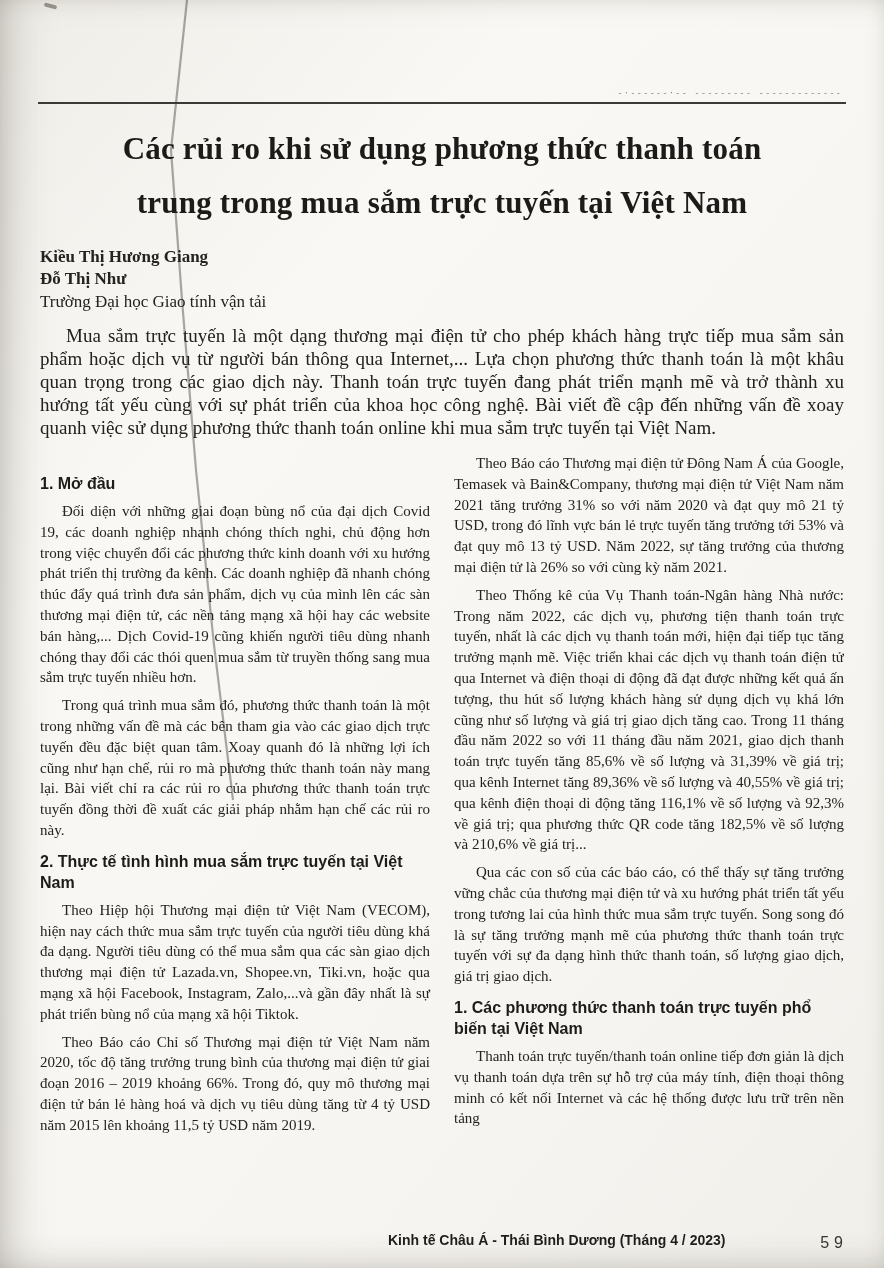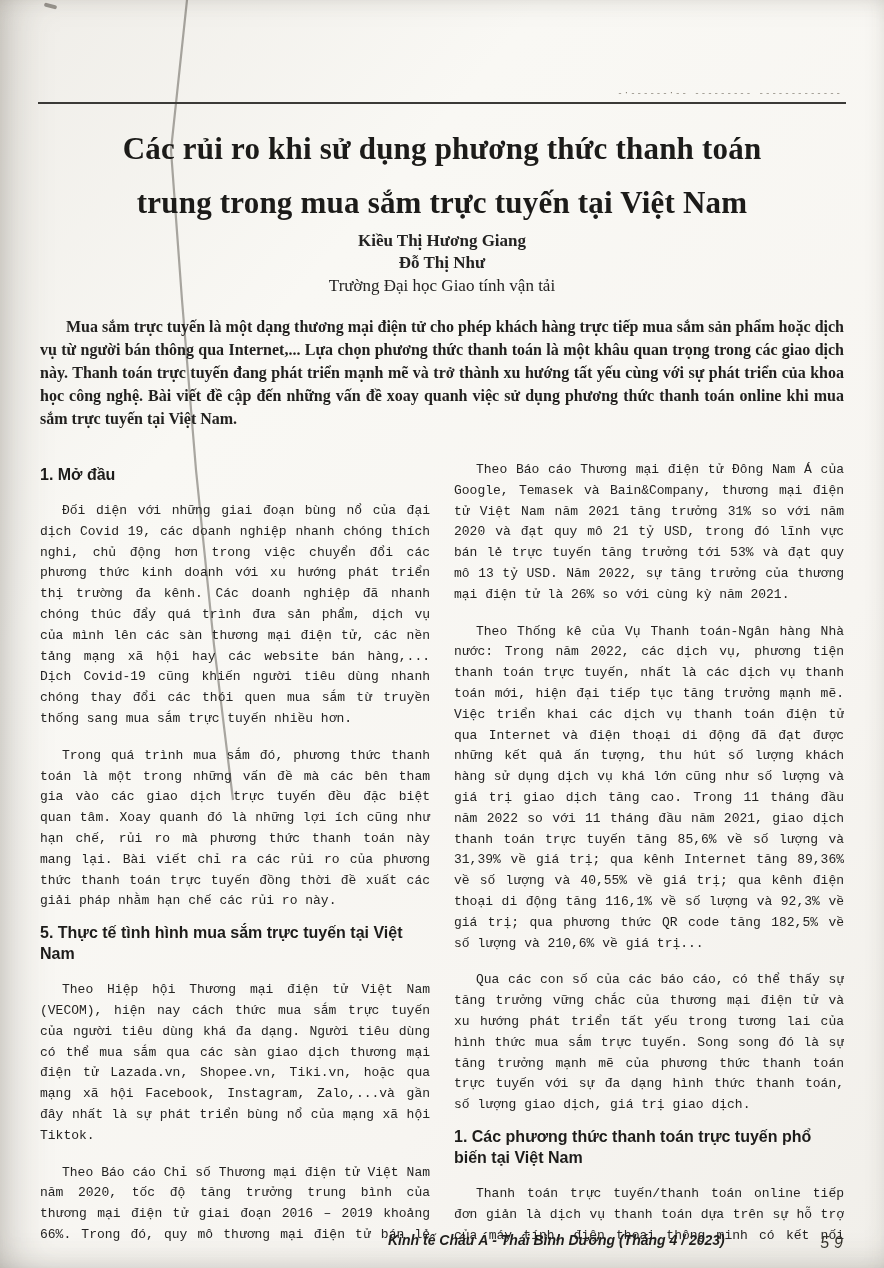--- a/index.html
+++ b/index.html
@@ -41,52 +41,51 @@
     margin: 122px 0 0;
     text-align: center;
     font-size: 31px;
     font-weight: bold;
     line-height: 54px;
     letter-spacing: .2px;
     color: #1c1b19;
     font-family: Liberation Serif, serif;
   }
   .title span { display: block; }
-  .authors { text-align: center; }
+  .authors { margin-top: 16px; }
   .author { font-size: 17px; font-weight: bold; line-height: 22px; }
   .affiliation { font-size: 17px; line-height: 23px; }
   .abstract {
-    margin: 18px 0 0;
-    font-size: 16px;
-    font-weight: bold;
+    margin: 11px 0 0;
+    font-size: 19px;
+    font-weight: normal;
     line-height: 23px;
     text-align: justify;
     text-indent: 26px;
     color: #22211f;
   }
   .columns { display: flex; gap: 24px; margin-top: 14px; max-height: 800px; overflow: hidden; }
   .col { flex: 1; min-width: 0; }
   .col p {
-    margin: 16px 0 7px;
-    font-size: 13px;
+    margin: 0 0 7px;
+    font-size: 15px;
     line-height: 20.8px;
     text-align: justify;
     text-indent: 22px;
-    font-family: Liberation Mono, monospace;
   }
   .col h2 {
     margin: 10px 0 7px;
     font-family: "Liberation Sans", "DejaVu Sans", sans-serif;
     font-size: 16px;
     font-weight: bold;
     line-height: 21px;
     color: #1d1c1a;
   }
   .col h2:first-child { margin-top: 20px; }
-  .footer { position: absolute; left: 0; right: 0; bottom: 16px; height: 26px; font-style: italic; }
+  .footer { position: absolute; left: 0; right: 0; bottom: 16px; height: 26px; }
   .footer-journal {
     position: absolute; left: 388px; bottom: 4px;
     font-family: "Liberation Sans", "DejaVu Sans", sans-serif;
     font-size: 14px; font-weight: bold; color: #201f1d; white-space: nowrap;
   }
   .footer-page {
     position: absolute; right: 36px; bottom: 0;
     font-family: "Liberation Sans", "DejaVu Sans", sans-serif;
     font-size: 16px; letter-spacing: 5px; color: #38362f;
   }
@@ -120,21 +119,21 @@
     </div>
 
     <p class="abstract">Mua sắm trực tuyến là một dạng thương mại điện tử cho phép khách hàng trực tiếp mua sắm sản phẩm hoặc dịch vụ từ người bán thông qua Internet,... Lựa chọn phương thức thanh toán là một khâu quan trọng trong các giao dịch này. Thanh toán trực tuyến đang phát triển mạnh mẽ và trở thành xu hướng tất yếu cùng với sự phát triển của khoa học công nghệ. Bài viết đề cập đến những vấn đề xoay quanh việc sử dụng phương thức thanh toán online khi mua sắm trực tuyến tại Việt Nam.</p>
 
     <div class="columns">
 
       <div class="col">
         <h2>1. Mở đầu</h2>
         <p>Đối diện với những giai đoạn bùng nổ của đại dịch Covid 19, các doanh nghiệp nhanh chóng thích nghi, chủ động hơn trong việc chuyển đổi các phương thức kinh doanh với xu hướng phát triển thị trường đa kênh. Các doanh nghiệp đã nhanh chóng thúc đẩy quá trình đưa sản phẩm, dịch vụ của mình lên các sàn thương mại điện tử, các nền tảng mạng xã hội hay các website bán hàng,... Dịch Covid-19 cũng khiến người tiêu dùng nhanh chóng thay đổi các thói quen mua sắm từ truyền thống sang mua sắm trực tuyến nhiều hơn.</p>
         <p>Trong quá trình mua sắm đó, phương thức thanh toán là một trong những vấn đề mà các bên tham gia vào các giao dịch trực tuyến đều đặc biệt quan tâm. Xoay quanh đó là những lợi ích cũng như hạn chế, rủi ro mà phương thức thanh toán này mang lại. Bài viết chỉ ra các rủi ro của phương thức thanh toán trực tuyến đồng thời đề xuất các giải pháp nhằm hạn chế các rủi ro này.</p>
-        <h2>5. Thực tế tình hình mua sắm trực tuyến tại Việt Nam</h2>
+        <h2>2. Thực tế tình hình mua sắm trực tuyến tại Việt Nam</h2>
         <p>Theo Hiệp hội Thương mại điện tử Việt Nam (VECOM), hiện nay cách thức mua sắm trực tuyến của người tiêu dùng khá đa dạng. Người tiêu dùng có thể mua sắm qua các sàn giao dịch thương mại điện tử Lazada.vn, Shopee.vn, Tiki.vn, hoặc qua mạng xã hội Facebook, Instagram, Zalo,...và gần đây nhất là sự phát triển bùng nổ của mạng xã hội Tiktok.</p>
         <p>Theo Báo cáo Chỉ số Thương mại điện tử Việt Nam năm 2020, tốc độ tăng trưởng trung bình của thương mại điện tử giai đoạn 2016 – 2019 khoảng 66%. Trong đó, quy mô thương mại điện tử bán lẻ hàng hoá và dịch vụ tiêu dùng tăng từ 4 tỷ USD năm 2015 lên khoảng 11,5 tỷ USD năm 2019.</p>
       </div>
 
       <div class="col">
         <p>Theo Báo cáo Thương mại điện tử Đông Nam Á của Google, Temasek và Bain&amp;Company, thương mại điện tử Việt Nam năm 2021 tăng trưởng 31% so với năm 2020 và đạt quy mô 21 tỷ USD, trong đó lĩnh vực bán lẻ trực tuyến tăng trưởng tới 53% và đạt quy mô 13 tỷ USD. Năm 2022, sự tăng trưởng của thương mại điện tử là 26% so với cùng kỳ năm 2021.</p>
         <p>Theo Thống kê của Vụ Thanh toán-Ngân hàng Nhà nước: Trong năm 2022, các dịch vụ, phương tiện thanh toán trực tuyến, nhất là các dịch vụ thanh toán mới, hiện đại tiếp tục tăng trưởng mạnh mẽ. Việc triển khai các dịch vụ thanh toán điện tử qua Internet và điện thoại di động đã đạt được những kết quả ấn tượng, thu hút số lượng khách hàng sử dụng dịch vụ khá lớn cũng như số lượng và giá trị giao dịch tăng cao. Trong 11 tháng đầu năm 2022 so với 11 tháng đầu năm 2021, giao dịch thanh toán trực tuyến tăng 85,6% về số lượng và 31,39% về giá trị; qua kênh Internet tăng 89,36% về số lượng và 40,55% về giá trị; qua kênh điện thoại di động tăng 116,1% về số lượng và 92,3% về giá trị; qua phương thức QR code tăng 182,5% về số lượng và 210,6% về giá trị...</p>
         <p>Qua các con số của các báo cáo, có thể thấy sự tăng trưởng vững chắc của thương mại điện tử và xu hướng phát triển tất yếu trong tương lai của hình thức mua sắm trực tuyến. Song song đó là sự tăng trưởng mạnh mẽ của phương thức thanh toán trực tuyến với sự đa dạng hình thức thanh toán, số lượng giao dịch, giá trị giao dịch.</p>
         <h2>1.  Các phương thức thanh toán trực tuyến phổ biến tại Việt Nam</h2>
         <p>Thanh toán trực tuyến/thanh toán online tiếp đơn giản là dịch vụ thanh toán dựa trên sự hỗ trợ của máy tính, điện thoại thông minh có kết nối Internet và các hệ thống được lưu trữ trên nền tảng</p>

